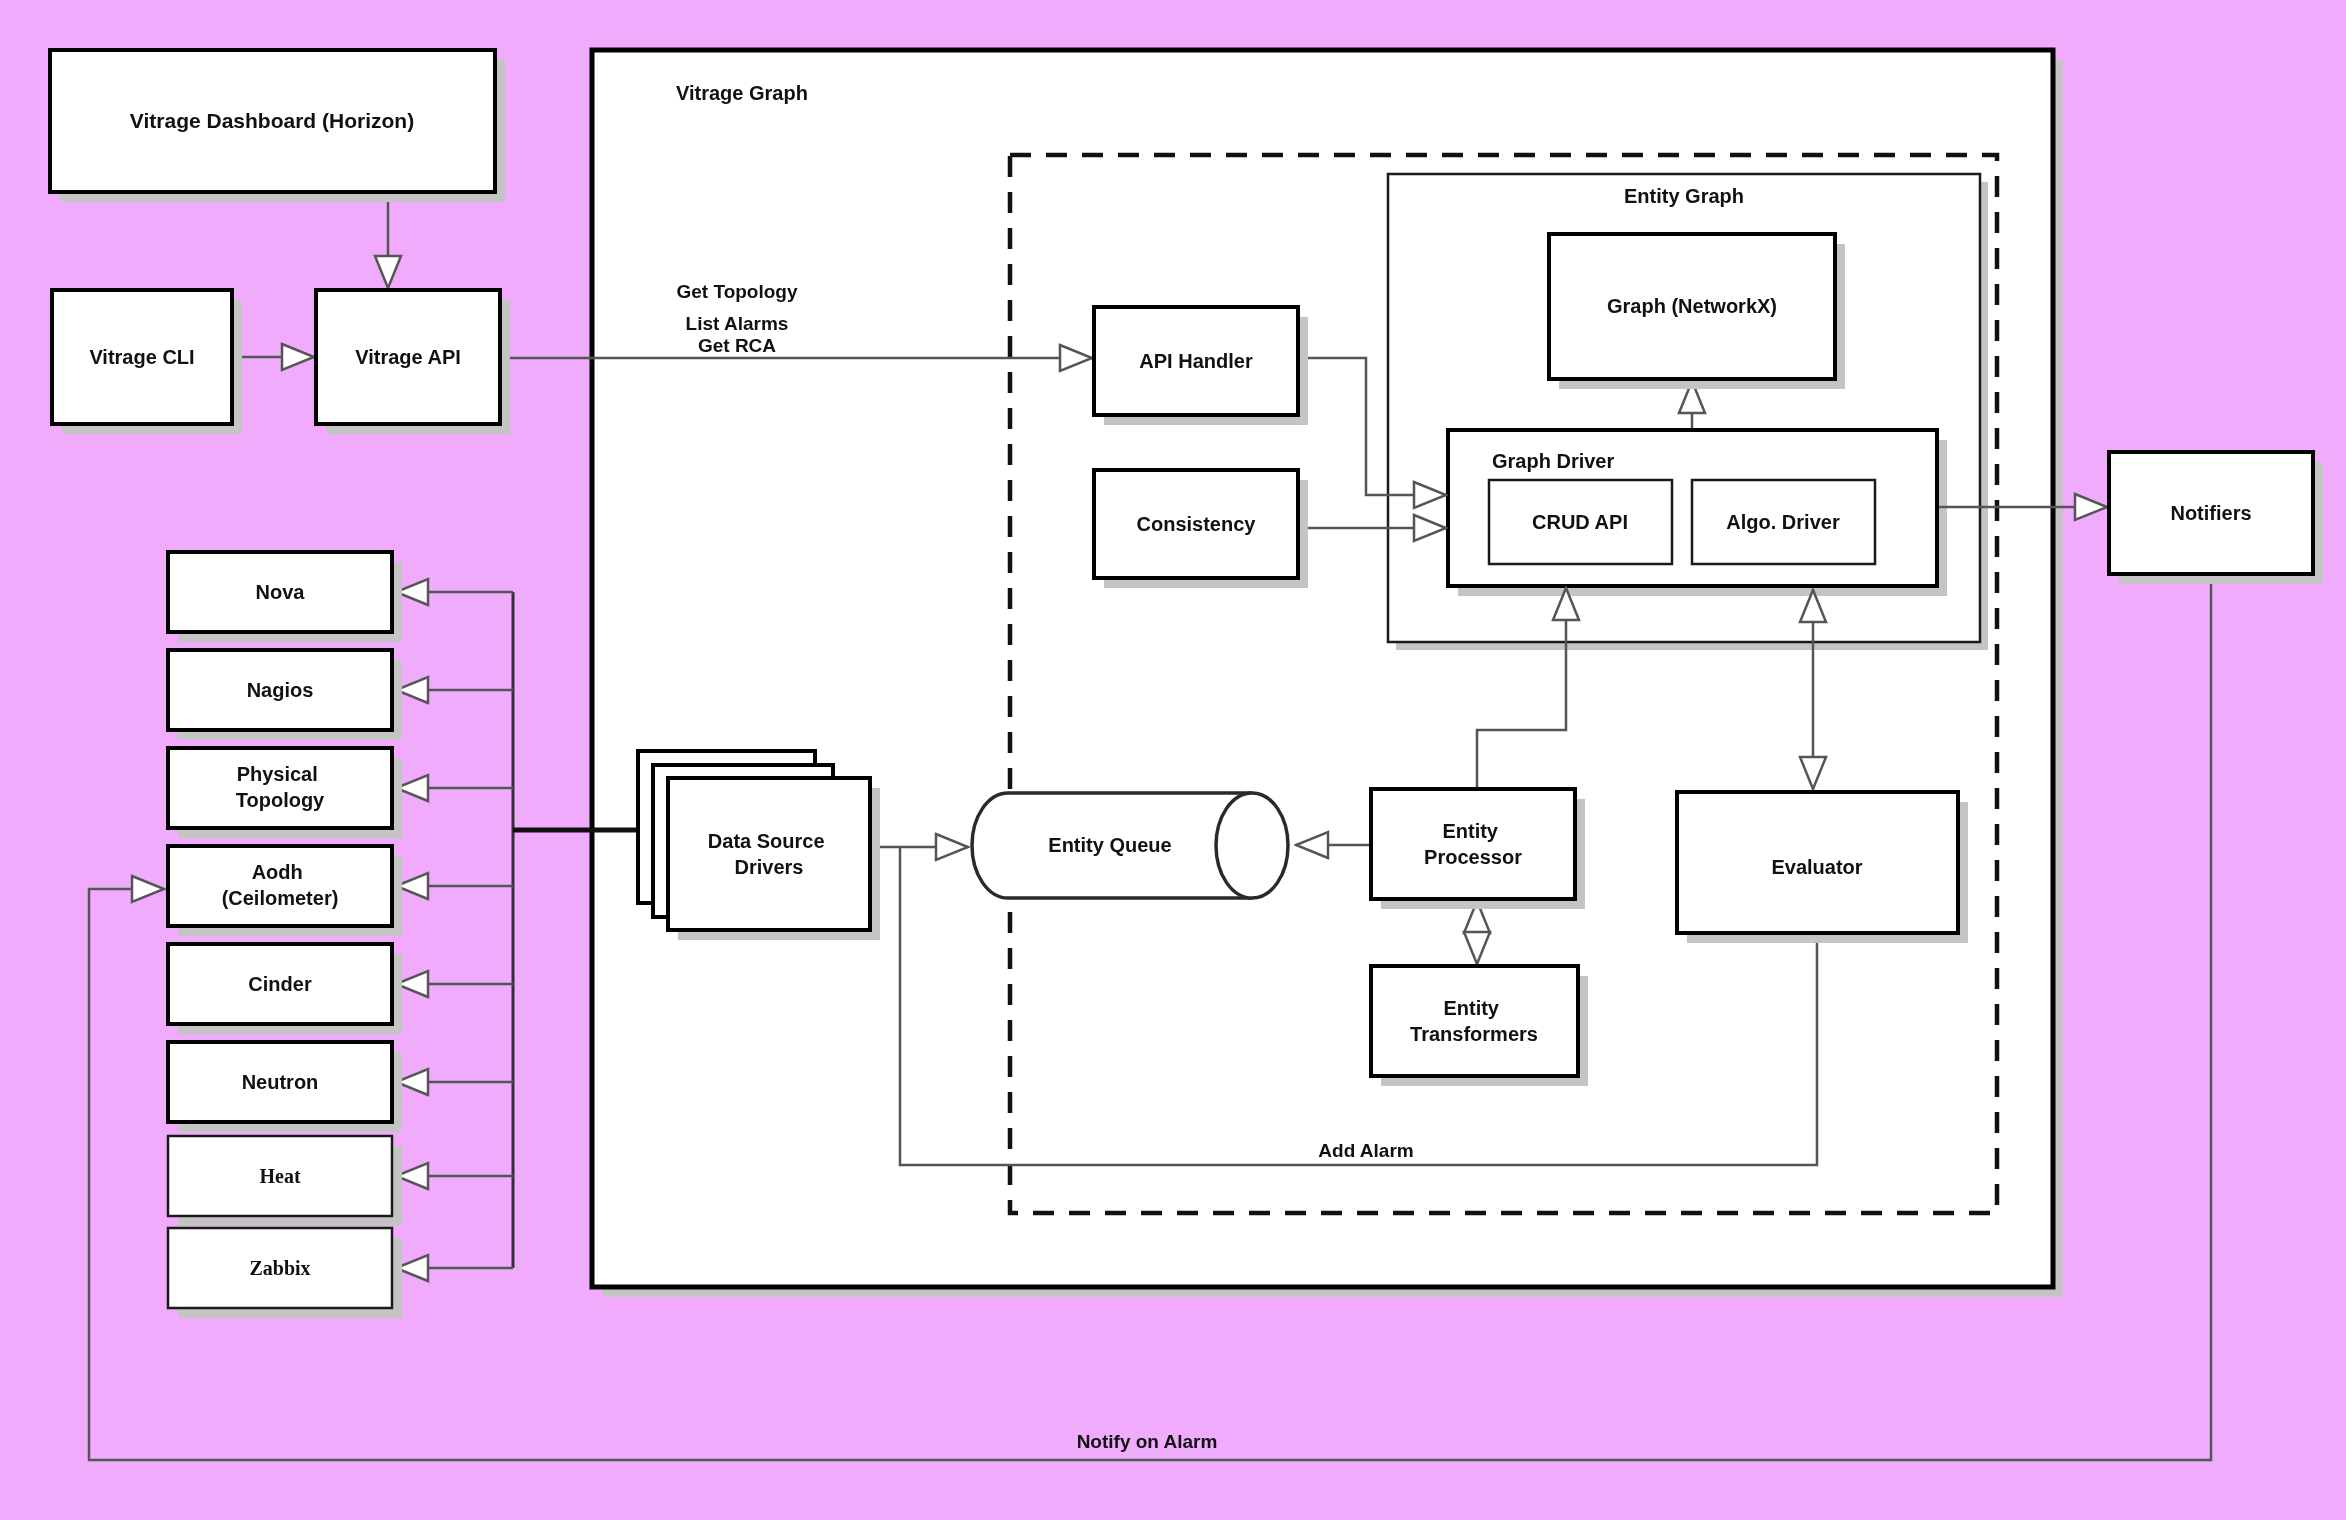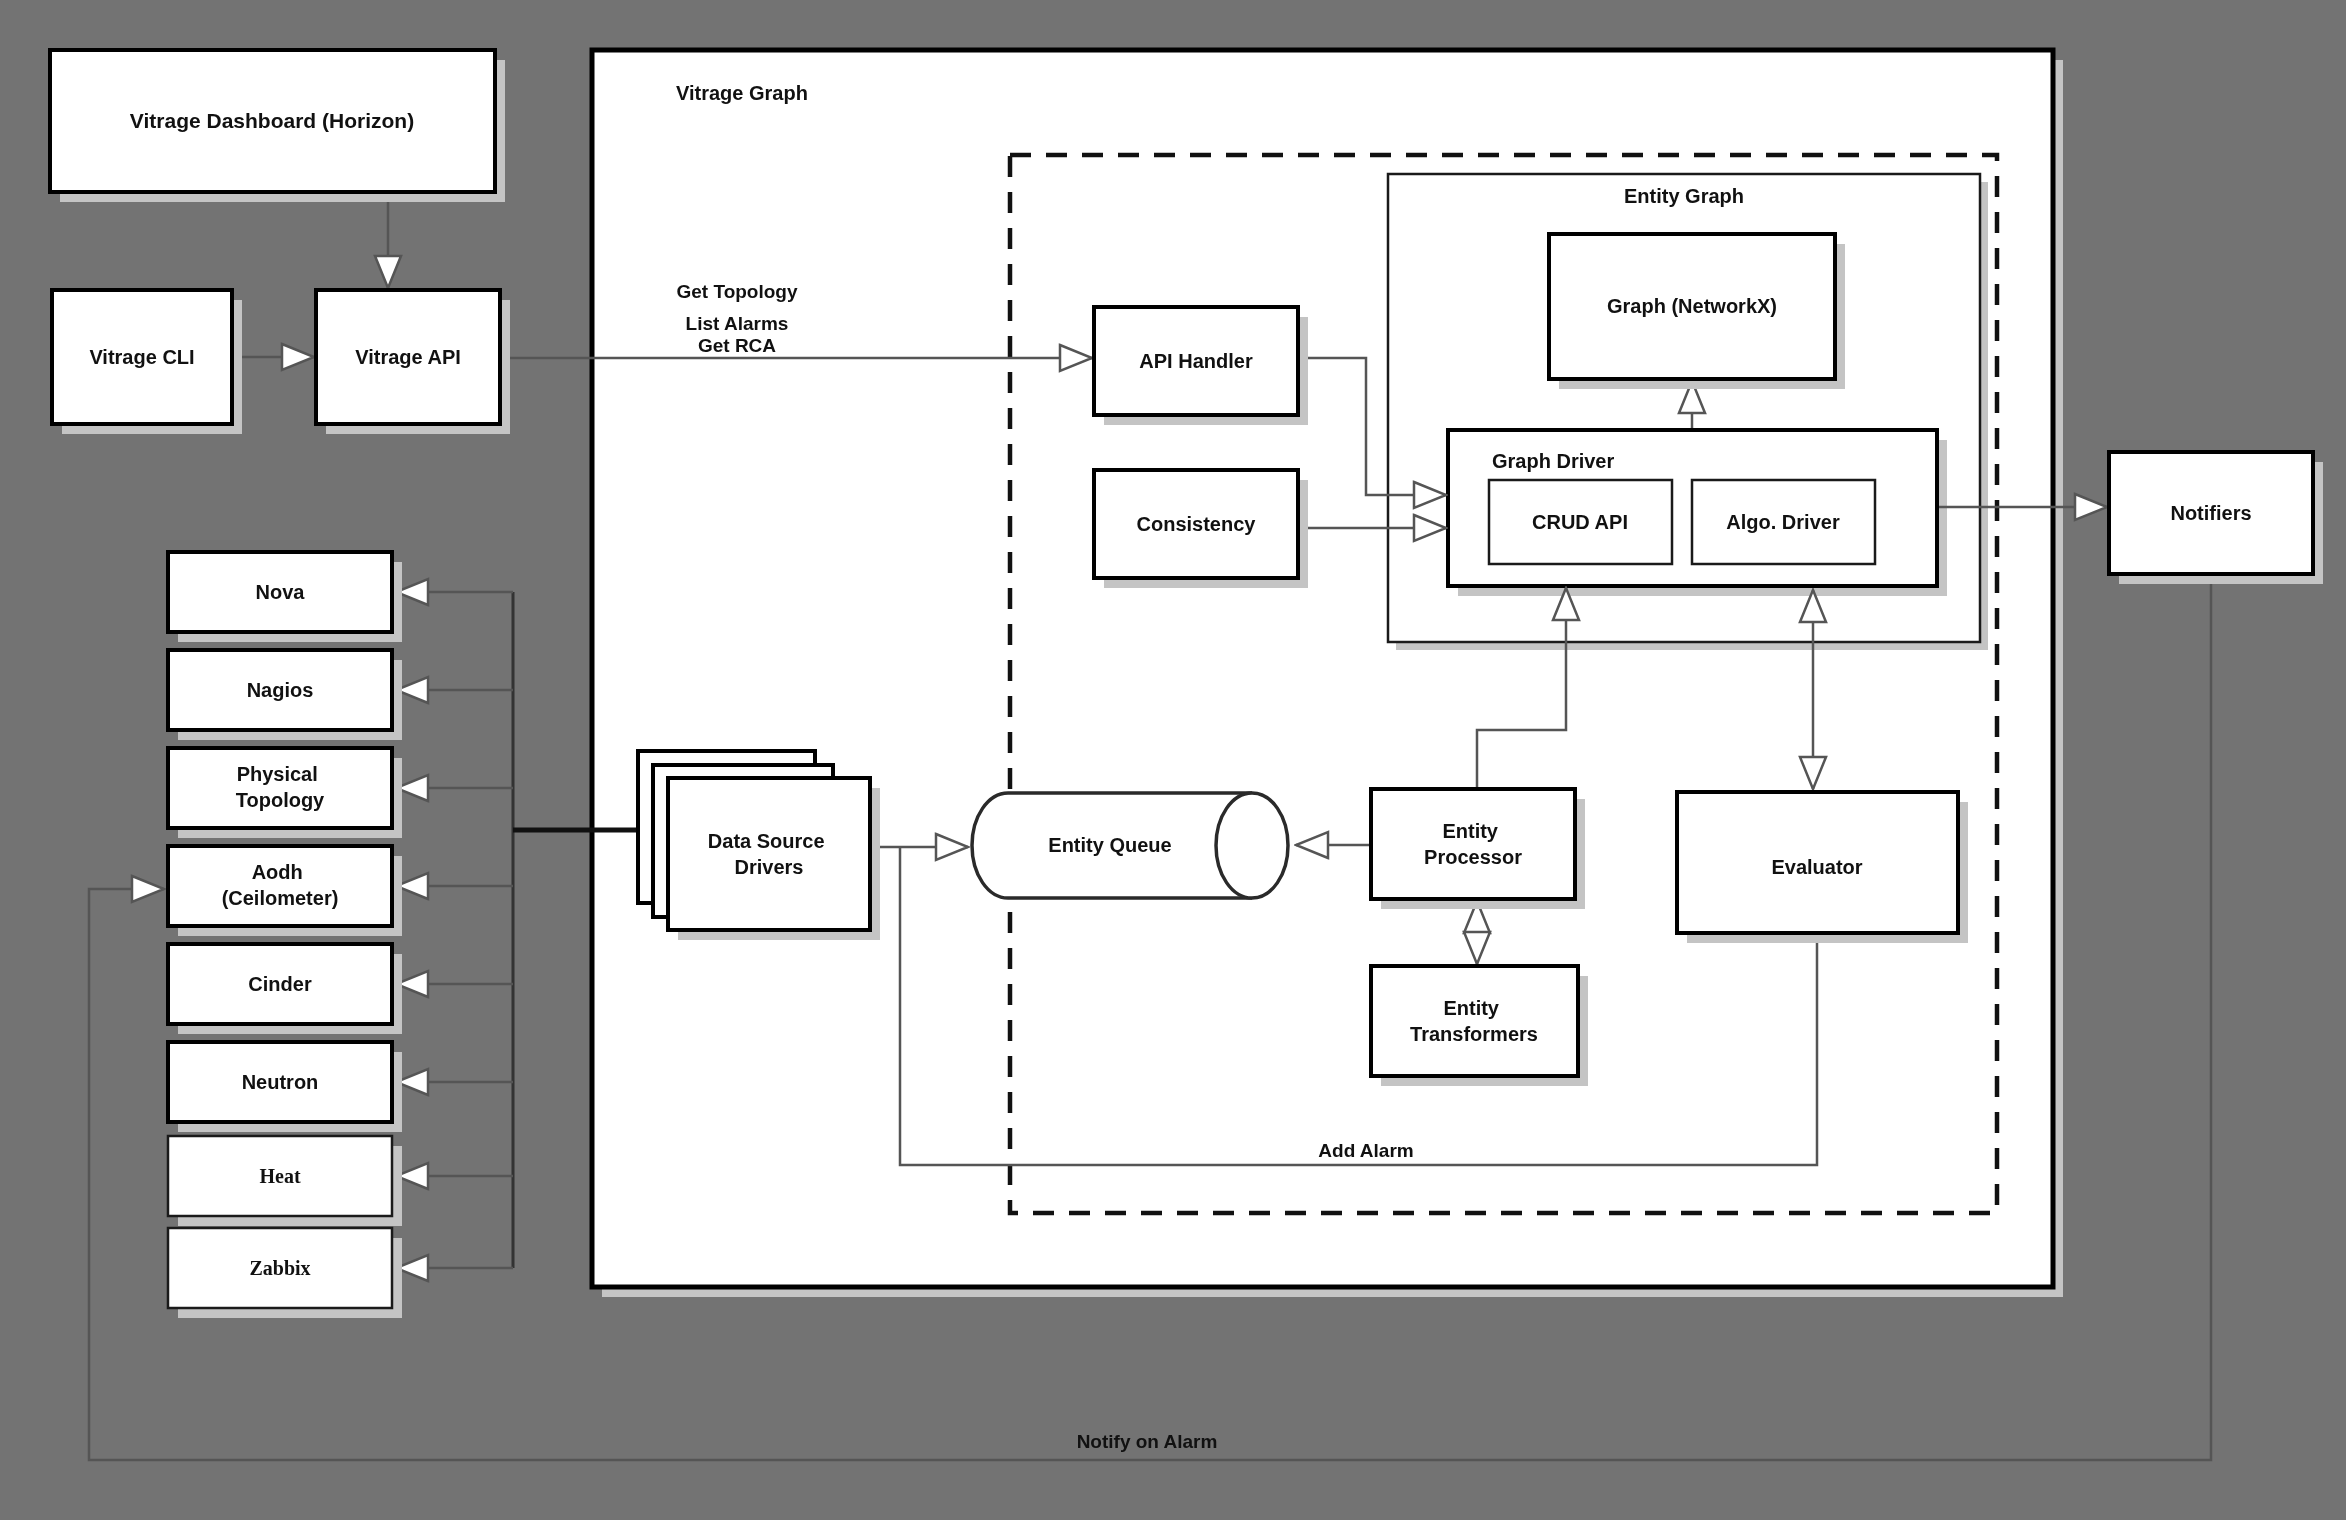--- a/index.html
+++ b/index.html
@@ -1,16 +1,16 @@
 <!DOCTYPE html>
 <html><head>
 <meta charset="utf-8">
 <style>
   html,body{margin:0;padding:0;background:#ffffff;}
-  .stage{width:2346px;height:1520px;position:relative;background:#737373;}
+  .stage{width:2346px;height:1520px;position:relative;background:#f0abfc;}
   svg{display:block;}
   .node-label{font:bold 20px "Liberation Sans", sans-serif;fill:#111;text-anchor:middle;}
   .node-label-lg{font:bold 21px "Liberation Sans", sans-serif;fill:#111;text-anchor:middle;}
   .node-label-serif{font:bold 20px "Liberation Serif", serif;fill:#111;text-anchor:middle;}
   .container-label{font:bold 20px "Liberation Sans", sans-serif;fill:#111;}
   .container-label-mid{font:bold 20px "Liberation Sans", sans-serif;fill:#111;text-anchor:middle;}
   .edge-label{font:bold 19px "Liberation Sans", sans-serif;fill:#111;text-anchor:middle;}
   .shadow{fill:#c4c4c4;stroke:none;}
   .box{fill:#ffffff;stroke:#000000;stroke-width:4;}
   .box-thin{fill:#ffffff;stroke:#1a1a1a;stroke-width:2.5;}

